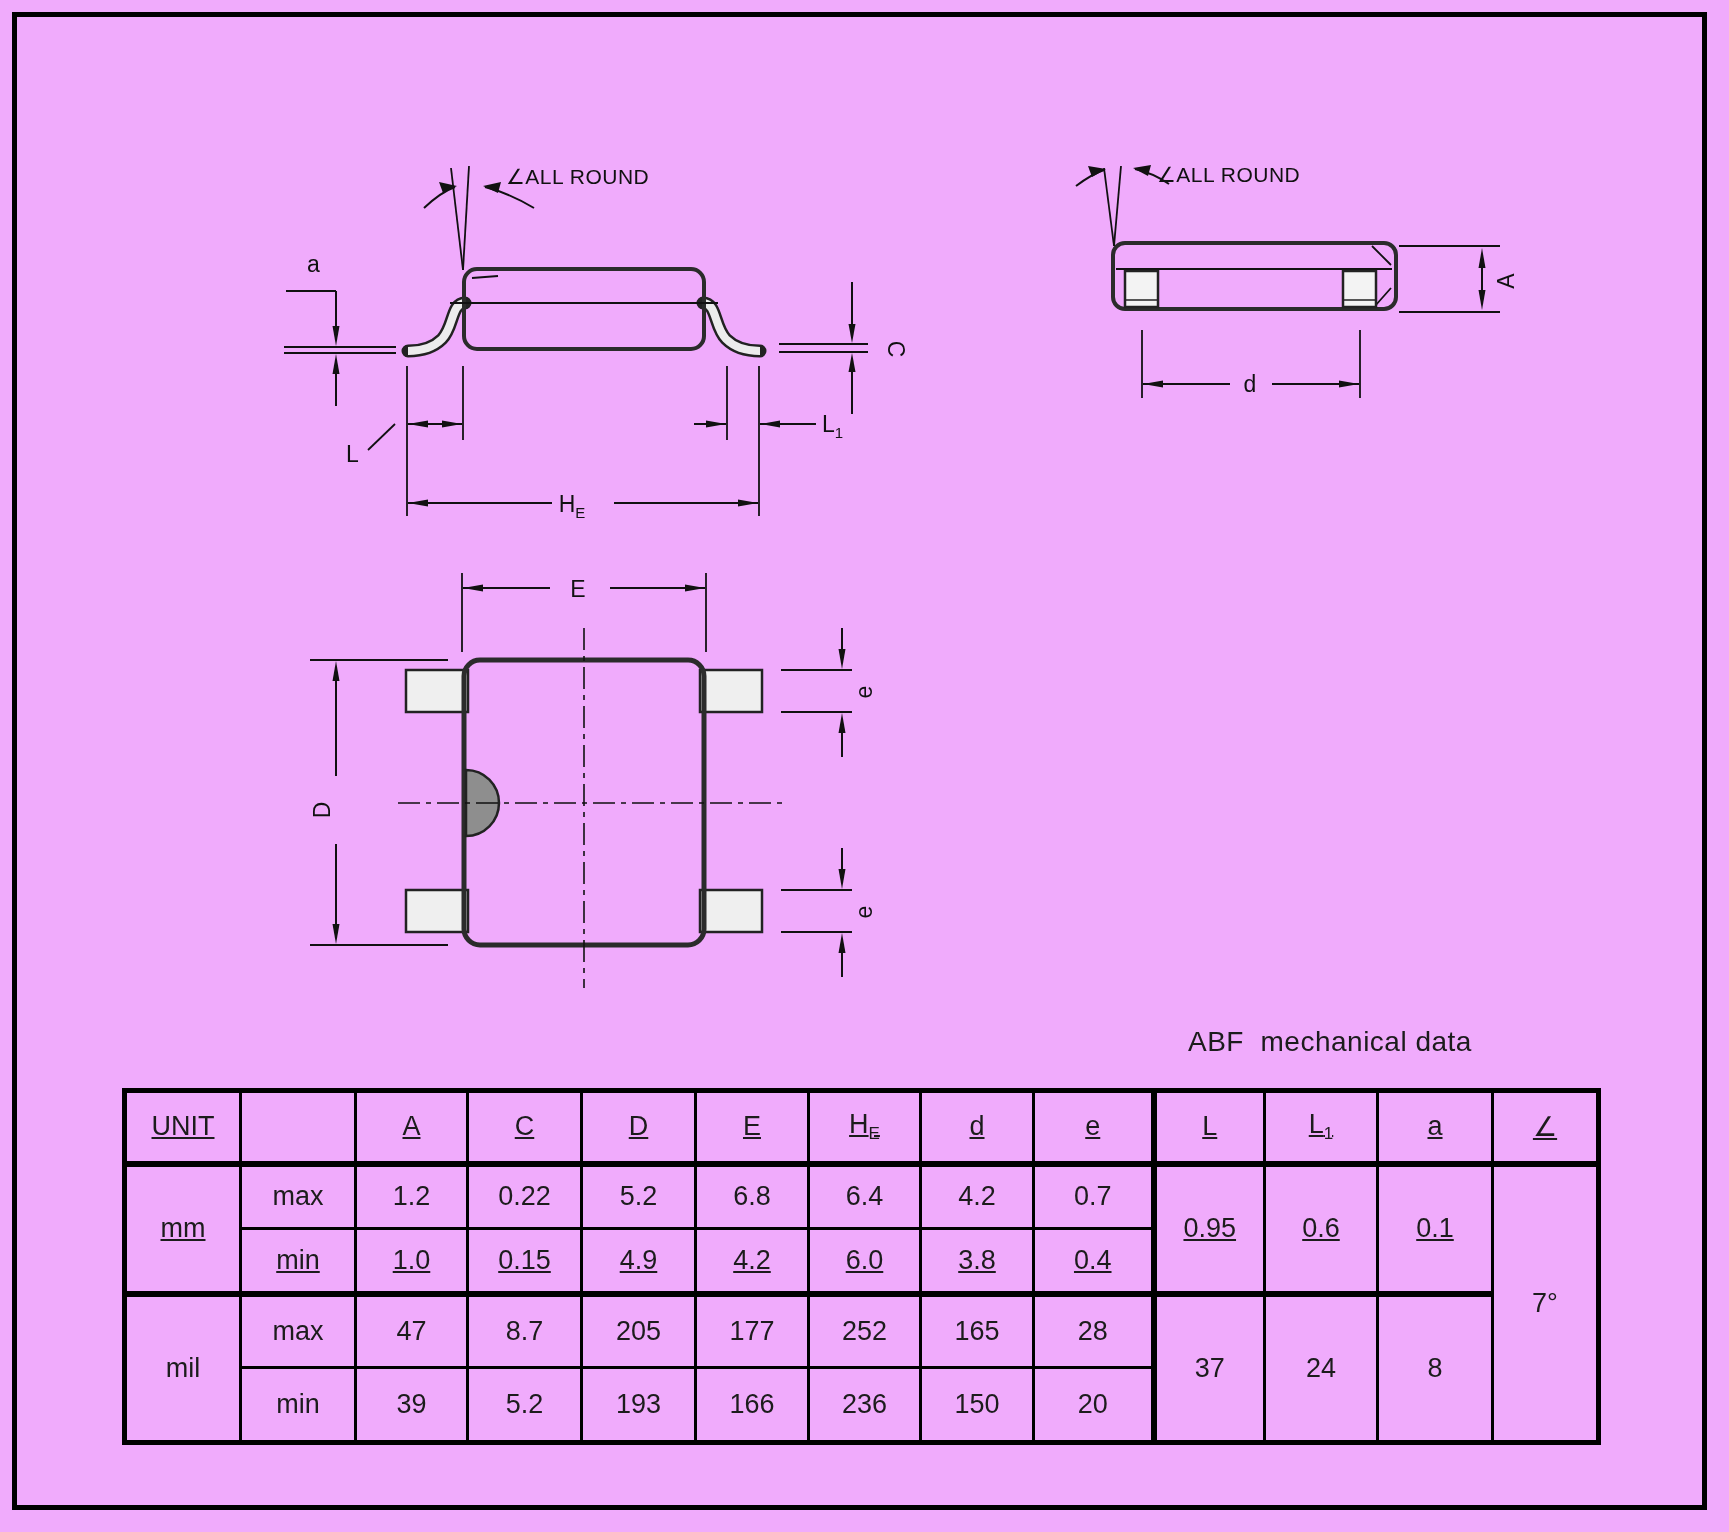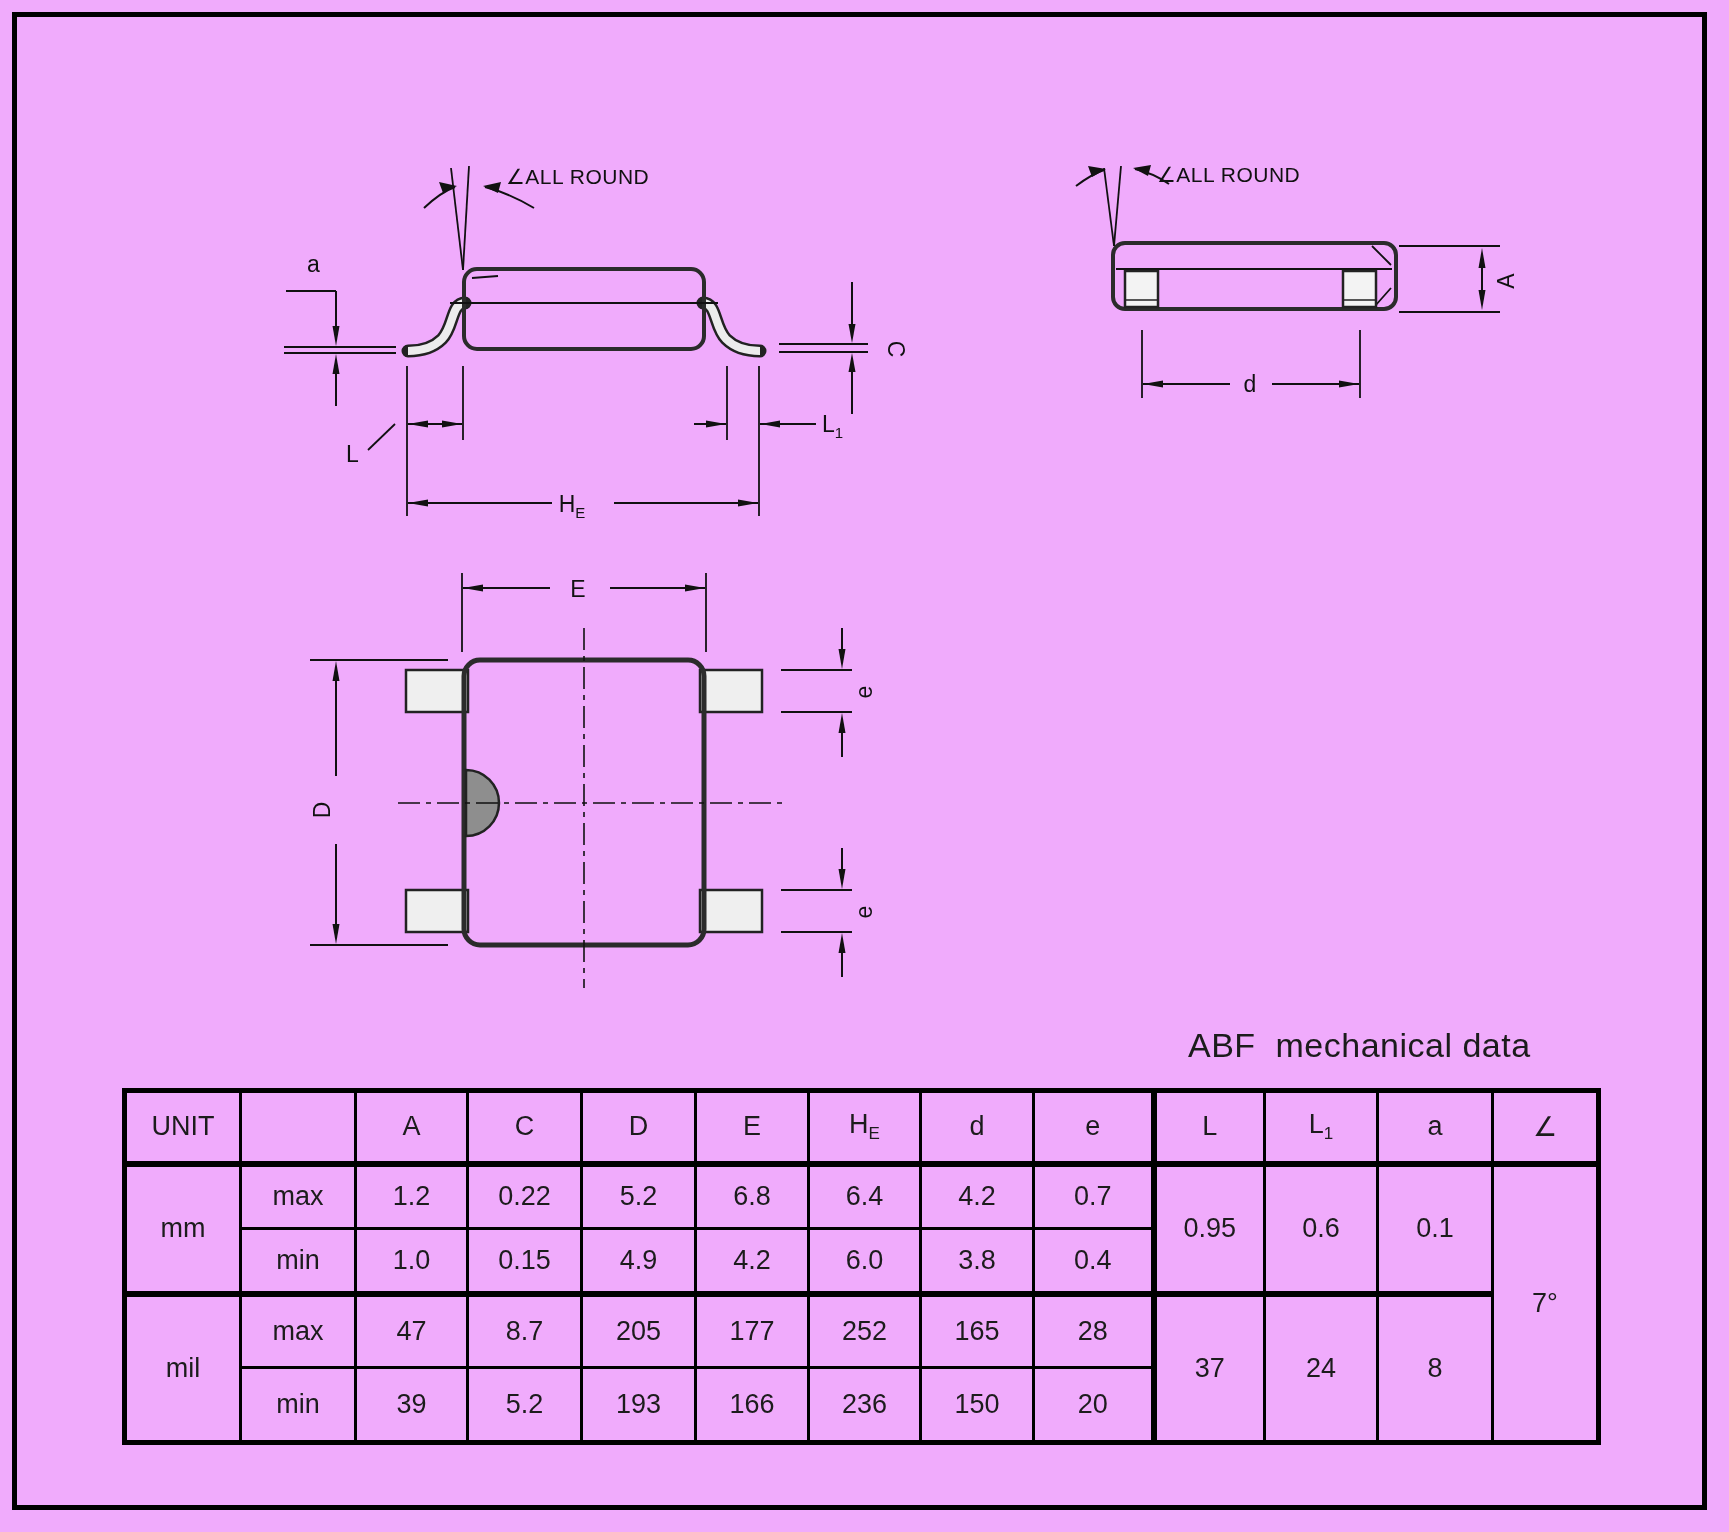--- a/index.html
+++ b/index.html
@@ -17,33 +17,33 @@
   .sub { font-size:15px; }
   .allround { font-size:21px; letter-spacing:0.5px; }
   .dim   { stroke:#111; stroke-width:2;   fill:none; }
   .thin  { stroke:#111; stroke-width:1.8; fill:none; }
   .edge  { stroke:#2b2b2b; fill:none; }
   .arr   { fill:#111; stroke:none; }
   .cl    { stroke:#111; stroke-width:1.6; fill:none; stroke-dasharray:22 6 5 6; }
 
   #title {
     position:absolute; left:1188px; top:1026px; width:420px;
-    font-size:34px; color:#1c1c1c; white-space:pre; letter-spacing:0.5px;
+    font-size:28px; color:#1c1c1c; white-space:pre; letter-spacing:0.5px;
   }
   #mech-table {
     position:absolute; left:122px; top:1088px;
     border-collapse:collapse; table-layout:fixed;
     border:5px solid #000;
   }
   #mech-table td {
     border:3px solid #000; text-align:center; vertical-align:middle;
     font-size:27px; padding:0; color:#1c1c1c; overflow:hidden;
   }
   #mech-table sub { font-size:17px; }
-  .thickB { border-bottom-width:6px !important; }
+  .thickB { border-bottom-width:6px !important;text-decoration:underline; }
   .thickL { border-left-width:6px !important; }
 </style>
 </head>
 <body>
 
 <div id="page">
   <div id="frame"></div>
 
   <svg id="drawing" width="1729" height="1532" viewBox="0 0 1729 1532">
 

